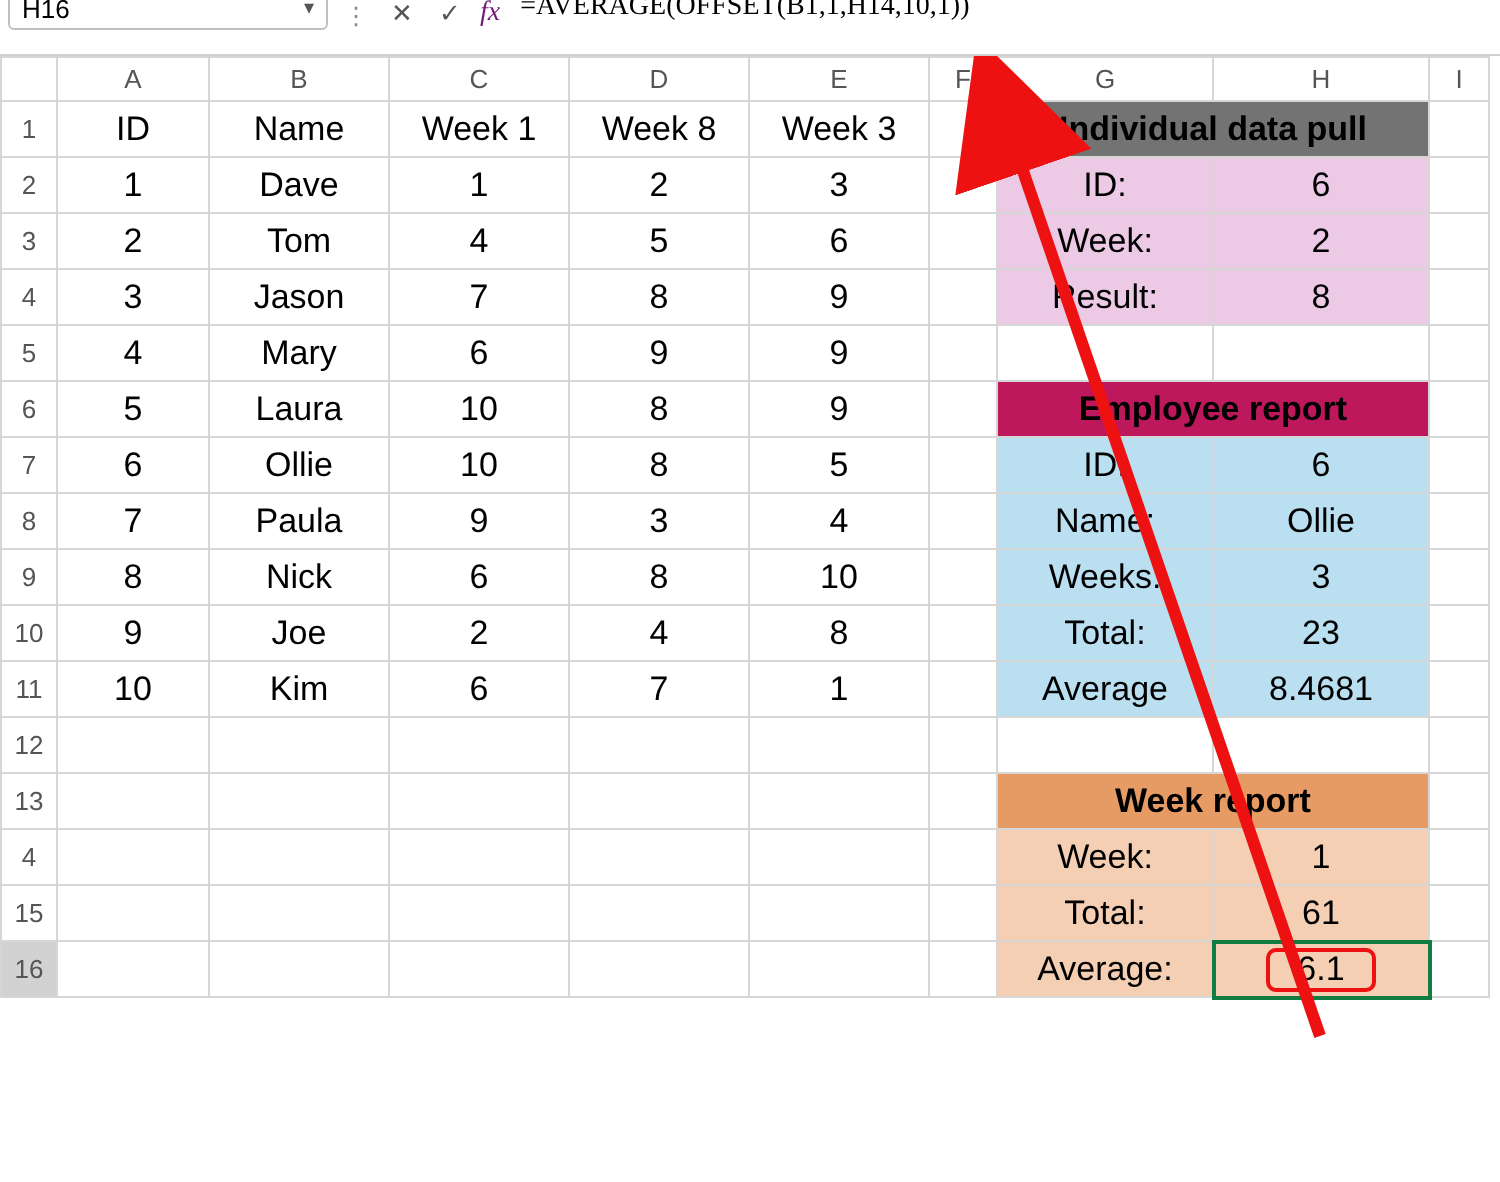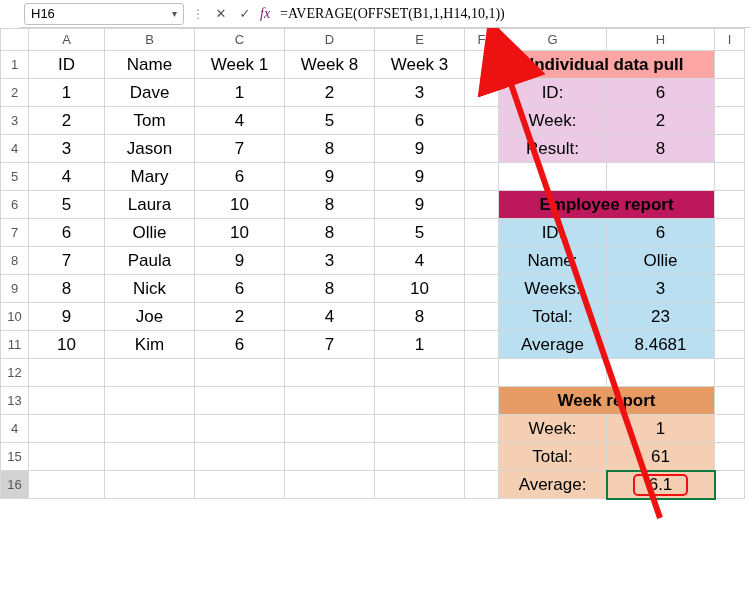--- a/index.html
+++ b/index.html
@@ -1,18 +1,18 @@
 <!DOCTYPE html>
 <html><head>
 <meta charset="utf-8">
 <style>
 * { box-sizing: border-box; margin: 0; padding: 0; }
 body { font-family: Arial, sans-serif; font-size: 15px; background: #fff; color: #000; width: 750px; height: 591px; overflow: hidden; position: relative; }
 
-.formula-bar { display: flex; align-items: center; height: 28px; border-bottom: 1px solid #d0d0d0; background: #fff; padding: 12px 4px; gap: 6px; margin-left: 20px; }
+.formula-bar { display: flex; align-items: flex-end; height: 28px; border-bottom: 1px solid #d0d0d0; background: #fff; padding: 12px 4px; gap: 6px; }
 .name-box { width: 160px; height: 22px; border: 1px solid #c0c0c0; border-radius: 3px; display: flex; align-items: center; padding: 0 6px; font-size: 13px; justify-content: space-between; }
 .name-box .chev { font-size: 10px; color: #555; }
 .fb-btn { width: 18px; height: 18px; display: flex; align-items: center; justify-content: center; font-size: 13px; color: #555; }
 .dots { color: #888; font-size: 12px; padding: 0 2px; }
 .fx { font-style: italic; font-family: "Times New Roman", serif; font-size: 14px; color: #701a75; }
 .formula-input { flex: 1; height: 22px; border: none; outline: none; font-size: 14px; background: transparent; padding-left: 4px; font-family: Liberation Serif, serif; }
 
 .grid { position: relative; }
 table { border-collapse: collapse; table-layout: fixed; }
 th, td { border: 1px solid #d6d6d6; text-align: center; font-weight: normal; height: 28px; overflow: hidden; white-space: nowrap; }
@@ -28,21 +28,21 @@
 .cD { width: 90px; }
 .cE { width: 90px; }
 .cF { width: 34px; }
 .cG { width: 108px; }
 .cH { width: 108px; }
 .cI { width: 30px; }
 
 .hdr-row td { font-size: 17px; }
 td { font-size: 17px; }
 
-.pink-hdr { background: #fca5a5; font-weight: bold; }
+.pink-hdr { background: #737373; font-weight: bold; }
 .pink-body { background: #eccae6; }
 .blue-hdr { background: #be185d; font-weight: bold; }
 .blue-body { background: #b9dff0; }
 .orange-hdr { background: #e79b64; font-weight: bold; }
 .orange-body { background: #f4cfb3; }
 
 .selected-cell { outline: 2px solid #107c41; outline-offset: -1px; position: relative; }
 
 .result-highlight { outline: 2px solid #e11; outline-offset: -2px; border-radius: 5px; }
 

